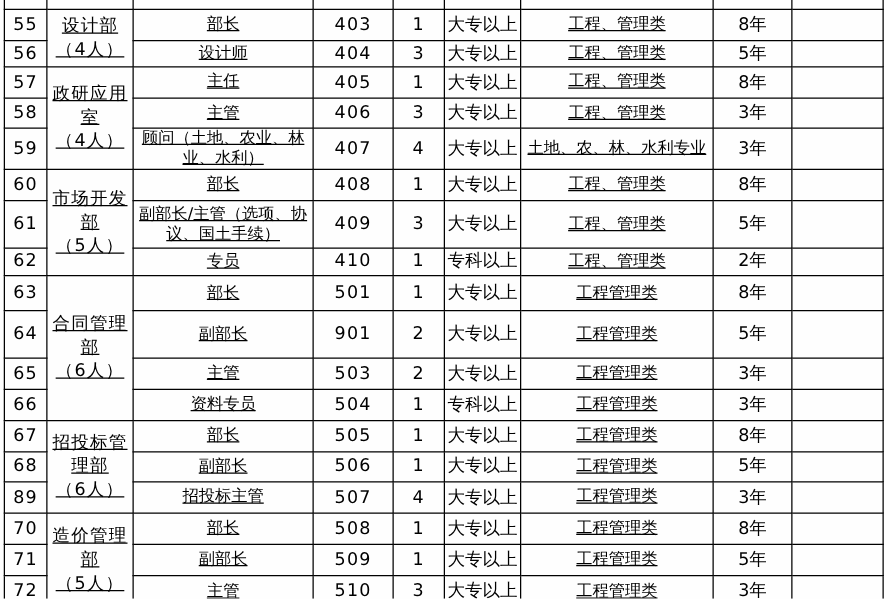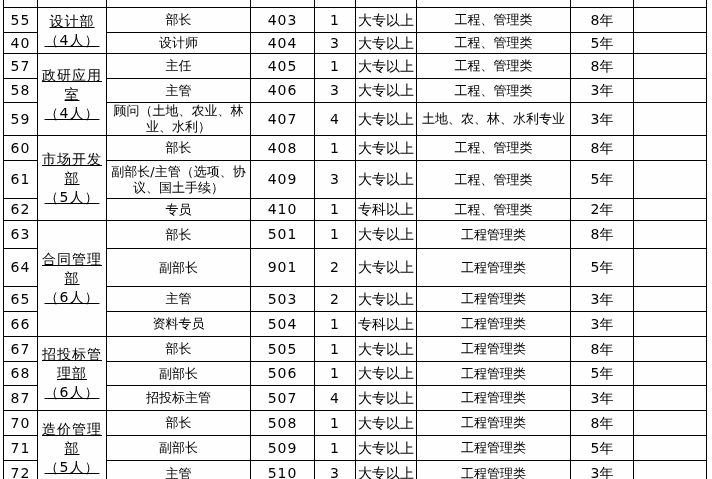--- a/index.html
+++ b/index.html
@@ -38,20 +38,21 @@
   table.grid td.dept {
     font-size: 14px;
     line-height: 19px;
     letter-spacing: 1px;
     text-decoration: underline;
   }
   table.grid td.pos,
   table.grid td.major {
     font-size: 13px;
     line-height: 16px;
+    text-decoration: underline;
   }
   table.grid td.num {
     letter-spacing: 1px;
   }
   tr.partial td {
     border-top: 1px solid #000000;
     border-bottom: 1px solid #000000;
   }
 </style>
 </head>
@@ -89,21 +90,21 @@
 （4人）</td>
             <td class="pos">部长</td>
             <td class="num">403</td>
             <td class="num">1</td>
             <td>大专以上</td>
             <td class="major">工程、管理类</td>
             <td>8年</td>
             <td></td>
           </tr>
           <tr style="height: 21px;">
-            <td class="num">40</td>
+            <td class="num">56</td>
             <td class="pos">设计师</td>
             <td class="num">404</td>
             <td class="num">3</td>
             <td>大专以上</td>
             <td class="major">工程、管理类</td>
             <td>5年</td>
             <td></td>
           </tr>
           <tr style="height: 25px;">
             <td class="num">57</td>
@@ -233,21 +234,21 @@
             <td class="num">68</td>
             <td class="pos">副部长</td>
             <td class="num">506</td>
             <td class="num">1</td>
             <td>大专以上</td>
             <td class="major">工程管理类</td>
             <td>5年</td>
             <td></td>
           </tr>
           <tr style="height: 25px;">
-            <td class="num">87</td>
+            <td class="num">89</td>
             <td class="pos">招投标主管</td>
             <td class="num">507</td>
             <td class="num">4</td>
             <td>大专以上</td>
             <td class="major">工程管理类</td>
             <td>3年</td>
             <td></td>
           </tr>
           <tr style="height: 25px;">
             <td class="num">70</td>

